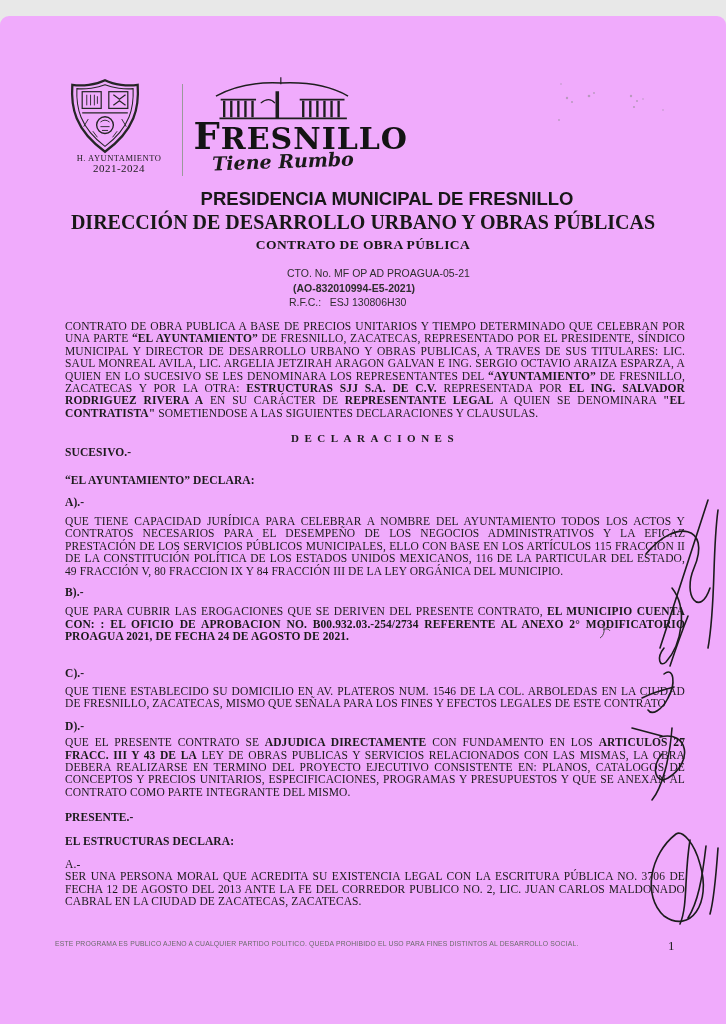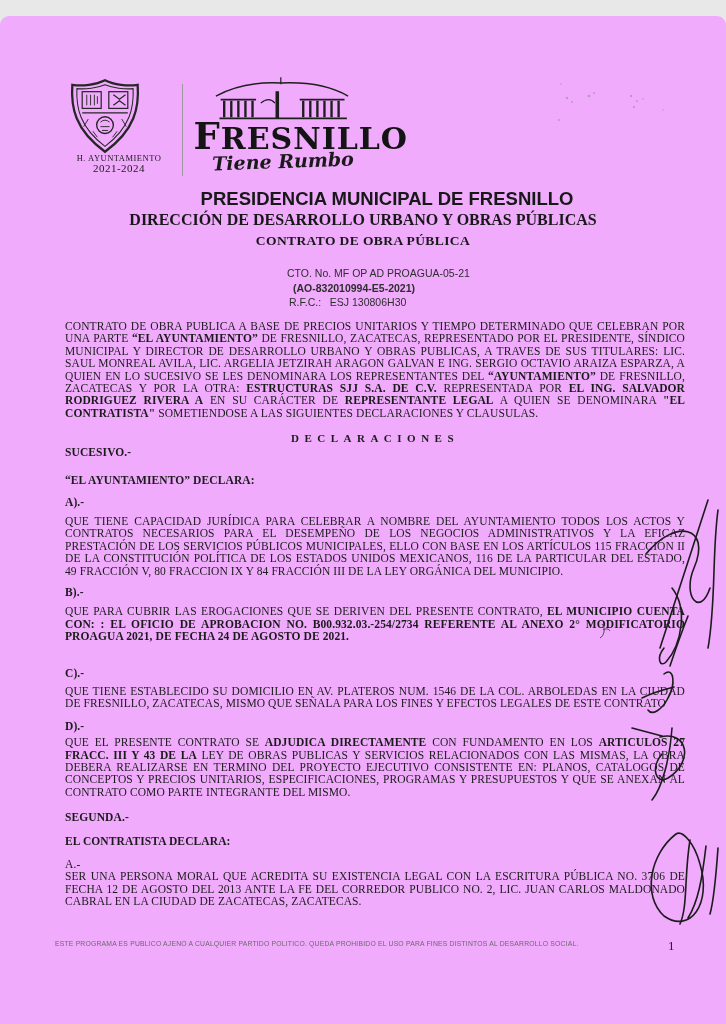--- a/index.html
+++ b/index.html
@@ -22,21 +22,21 @@
     font-family:"DejaVu Serif","Liberation Serif",serif;font-weight:600;font-size:30px;
     letter-spacing:1px;color:#141414;line-height:1;}
   .wordmark::first-letter{font-size:37px;}
   .slogan{position:absolute;top:76px;left:134px;width:170px;text-align:center;
     font-family:"DejaVu Serif","Liberation Serif",serif;font-style:italic;font-weight:bold;
     font-size:19px;transform:rotate(-2deg);color:#1a1a1a;}
   .speckles{position:absolute;top:60px;left:545px;width:130px;height:55px;}
   
   .titles{position:absolute;top:172px;left:0;width:726px;text-align:center;line-height:1.15;}
   .title1{font-family:"Liberation Sans",sans-serif;font-weight:bold;font-size:18.5px;color:#181818;padding-left:48px;}
-  .title2{font-family:"Liberation Serif",serif;font-weight:bold;font-size:16px;color:#181818;margin-top:2px;}
+  .title2{font-family:"Liberation Serif",serif;font-weight:bold;font-size:20px;color:#181818;margin-top:2px;}
   .title3{font-family:"Liberation Serif",serif;font-weight:bold;font-size:13.5px;letter-spacing:.4px;color:#181818;margin-top:3px;}
   
   .ref{position:absolute;top:250px;left:287px;font-family:"Liberation Sans",sans-serif;
     font-size:10.5px;color:#2e2e2e;line-height:14.5px;}
   .ref .ao{font-weight:bold;padding-left:6px;}
   .ref .rfc{white-space:pre-wrap;padding-left:2px;}
   
   .body-col{position:absolute;top:304px;left:65px;width:620px;
     font-size:11.5px;line-height:12.4px;letter-spacing:.1px;}
   .para{text-align:justify;}
@@ -136,22 +136,22 @@
 
     <div class="lbl mt9">B).-</div>
     <div class="para mt7"><span>QUE  PARA CUBRIR  LAS EROGACIONES QUE SE  DERIVEN DEL  PRESENTE  CONTRATO,  </span><b>EL MUNICIPIO CUENTA CON: : EL OFICIO DE APROBACION NO. B00.932.03.-254/2734 REFERENTE AL ANEXO 2° MODIFICATORIO PROAGUA 2021, DE FECHA 24 DE AGOSTO DE 2021.</b></div>
 
     <div class="lbl mt24">C).-</div>
     <div class="para mt6">QUE TIENE  ESTABLECIDO SU DOMICILIO EN  AV. PLATEROS NUM. 1546 DE LA COL. ARBOLEDAS EN LA CIUDAD DE  FRESNILLO, ZACATECAS, MISMO QUE SEÑALA PARA LOS FINES  Y  EFECTOS LEGALES DE  ESTE CONTRATO</div>
 
     <div class="lbl mt10">D).-</div>
     <div class="para mt4"><span>QUE EL PRESENTE CONTRATO SE </span><b>ADJUDICA DIRECTAMENTE</b><span>  CON FUNDAMENTO EN LOS </span><b>ARTICULOS  27 FRACC. III Y 43 DE LA</b><span> LEY  DE  OBRAS  PUBLICAS  Y  SERVICIOS  RELACIONADOS  CON  LAS  MISMAS,  LA  OBRA  DEBERA  REALIZARSE  EN  TERMINO  DEL PROYECTO  EJECUTIVO  CONSISTENTE  EN:  PLANOS,  CATALOGOS  DE  CONCEPTOS  Y  PRECIOS  UNITARIOS,  ESPECIFICACIONES, PROGRAMAS Y PRESUPUESTOS Y QUE SE ANEXAN AL CONTRATO COMO PARTE INTEGRANTE DEL MISMO.</span></div>
 
-    <div class="lbl mt13">SEGUNDA.-</div>
-    <div class="lbl mt11">EL CONTRATISTA DECLARA:</div>
+    <div class="lbl mt13">PRESENTE.-</div>
+    <div class="lbl mt11">EL ESTRUCTURAS DECLARA:</div>
     <div class="mt11">A.-</div>
     <div class="para">SER UNA PERSONA MORAL QUE ACREDITA SU EXISTENCIA LEGAL CON LA ESCRITURA PÚBLICA NO. 3706 DE FECHA 12 DE AGOSTO DEL 2013 ANTE LA FE DEL CORREDOR  PUBLICO NO. 2,  LIC. JUAN CARLOS MALDONADO CABRAL EN LA CIUDAD DE ZACATECAS, ZACATECAS.</div>
   </div>
 
   <div class="pen-overlay">
     <svg viewBox="0 0 96 430" width="96" height="430" fill="none" stroke="#1c1c1c" stroke-width="1.6" stroke-linecap="round">
 
       <path d="M78,4 C66,40 48,95 30,152"></path>
       <path d="M16,58 C45,22 82,30 64,72 C52,100 70,122 80,92"></path>
       <path d="M42,92 C58,112 52,148 36,166 C30,172 26,162 34,152"></path>

